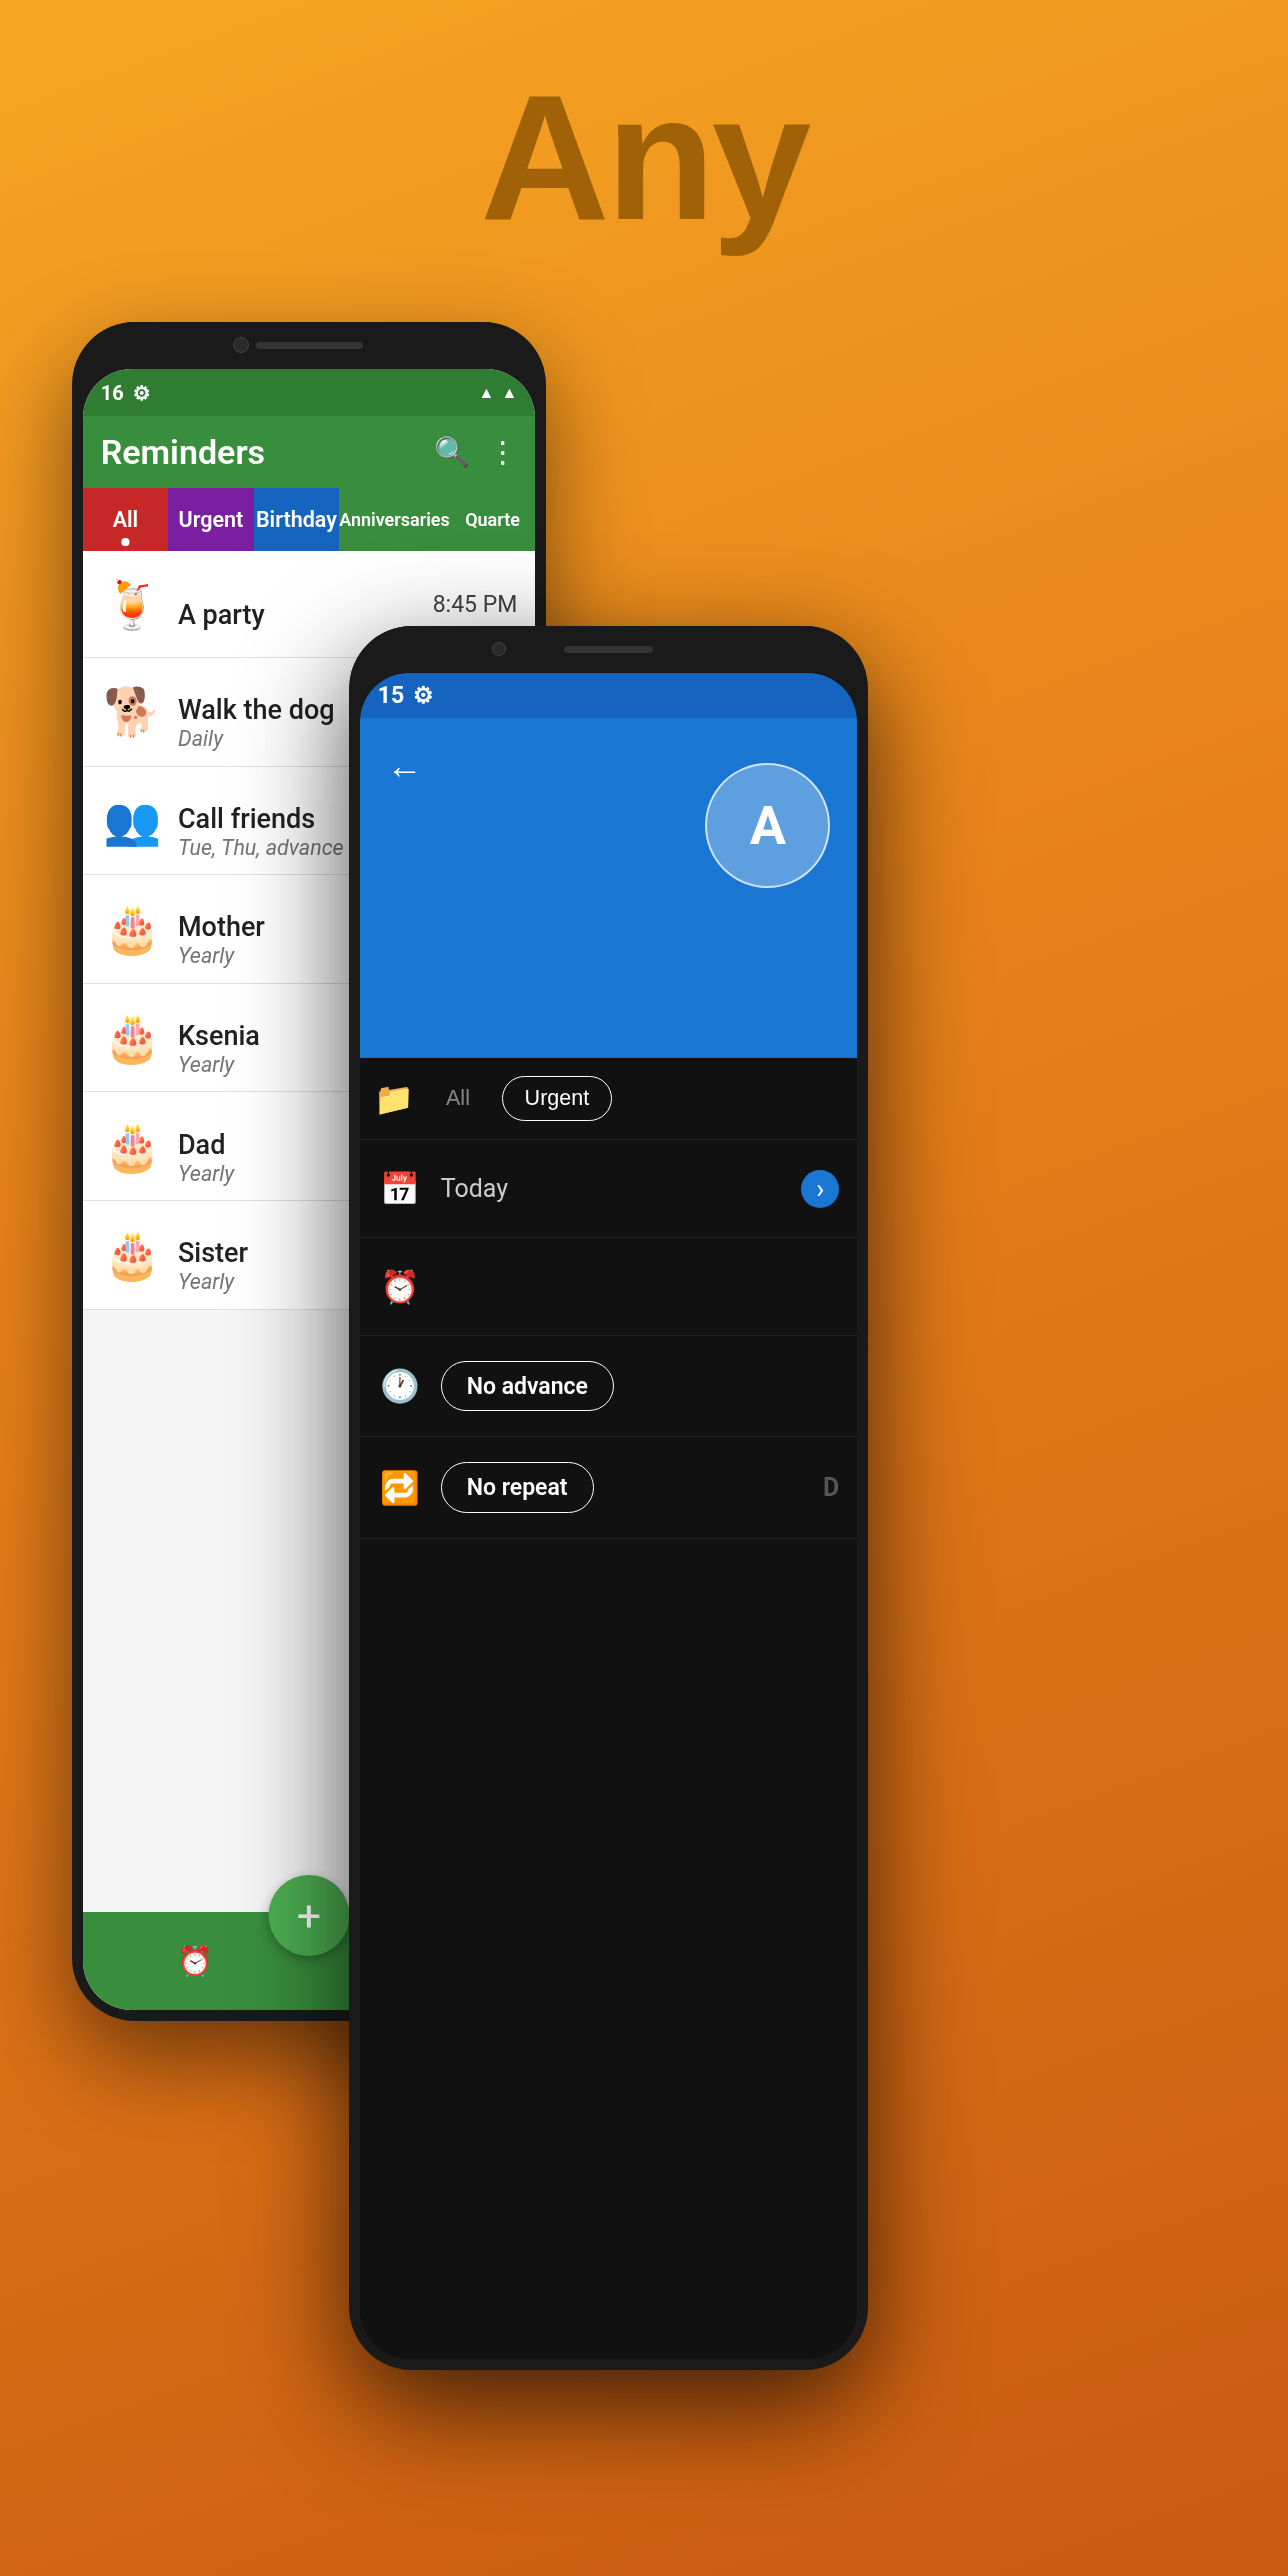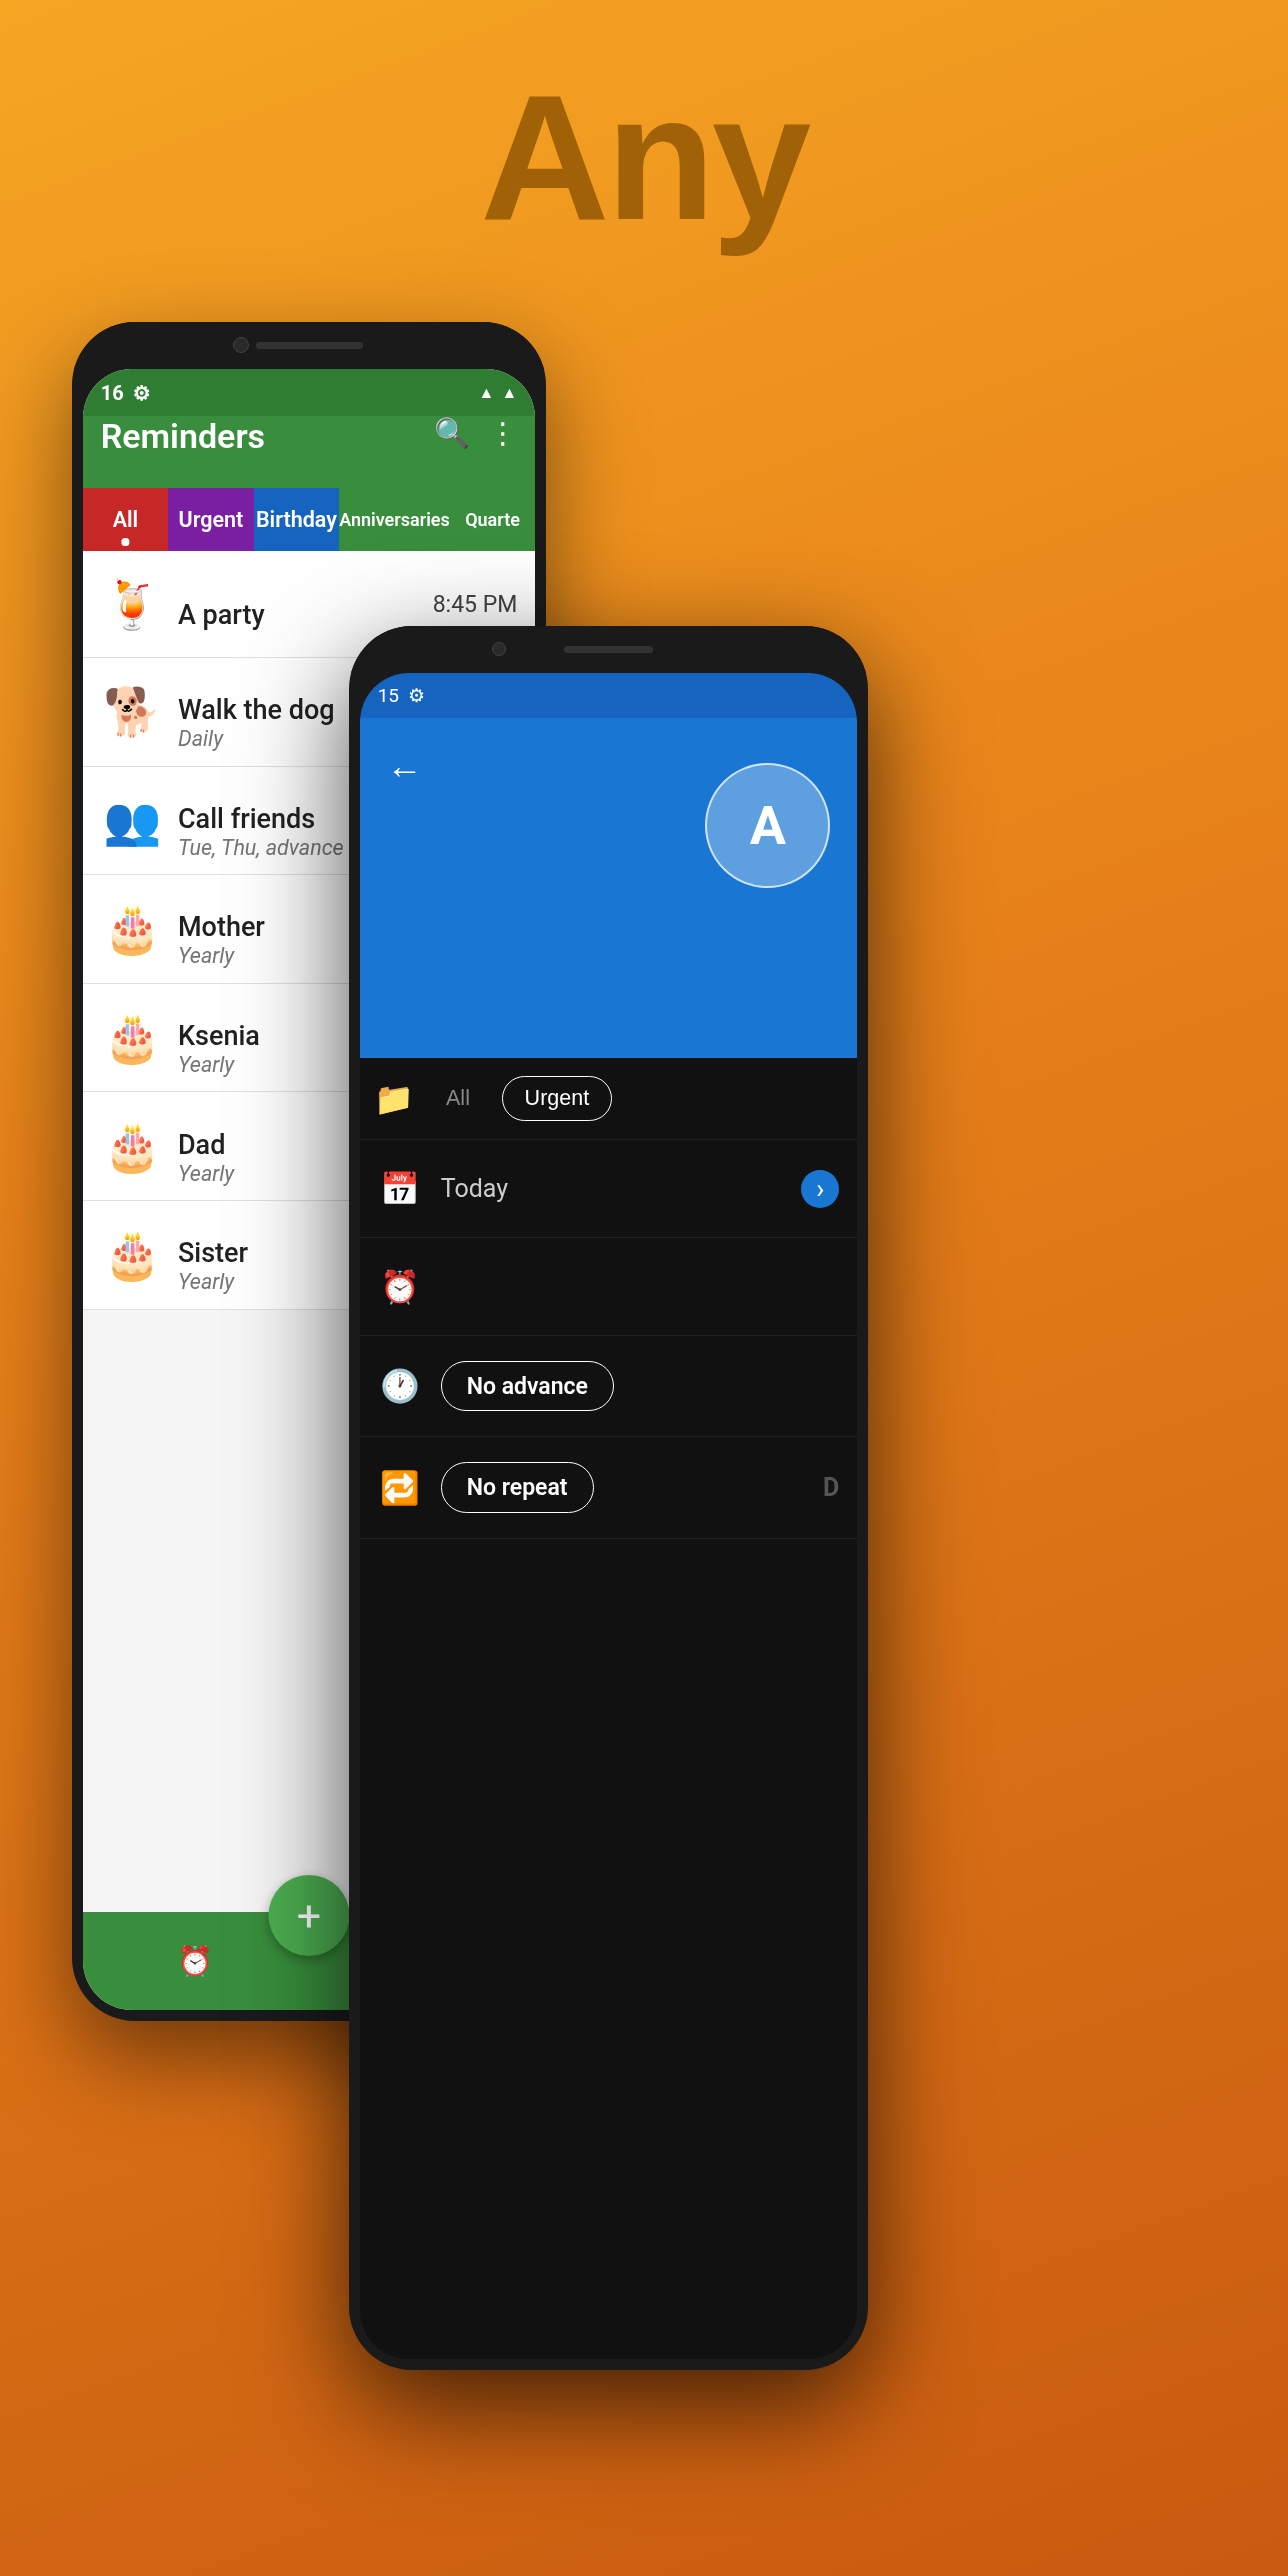--- a/index.html
+++ b/index.html
@@ -96,21 +96,21 @@
       gap: 7.2px;
       color: white;
       font-size: 16px;
     }
 
     
     .p1-appbar {
       background: #388E3C;
       height: 72px;
       display: flex;
-      align-items: flex-start;
+      align-items: center;
       padding: 0 18px;
       justify-content: space-between;
     }
     .p1-appbar-title {
       color: white;
       font-size: 34px;
       font-weight: 600;
     }
     .p1-appbar-icons {
       display: flex;
@@ -282,22 +282,22 @@
     .p2-status-bar {
       background: #1565C0;
       height: 45px;
       display: flex;
       align-items: center;
       justify-content: space-between;
       padding: 0 18px;
     }
     .p2-status-left {
       color: white;
-      font-size: 19px;
-      font-weight: normal;
+      font-size: 23px;
+      font-weight: bold;
       display: flex;
       gap: 9px;
       align-items: center;
     }
     .p2-status-right {
       color: white;
       font-size: 18px;
     }
 
     

